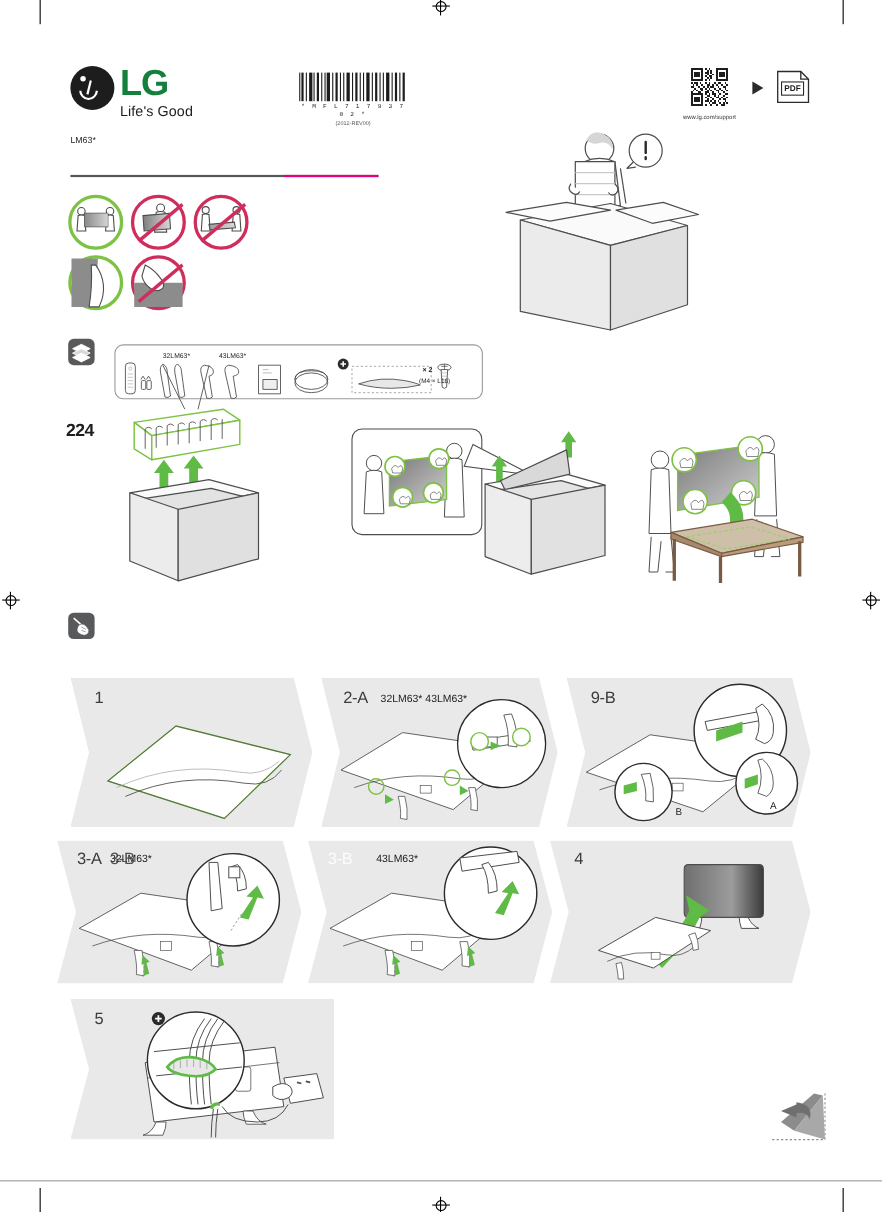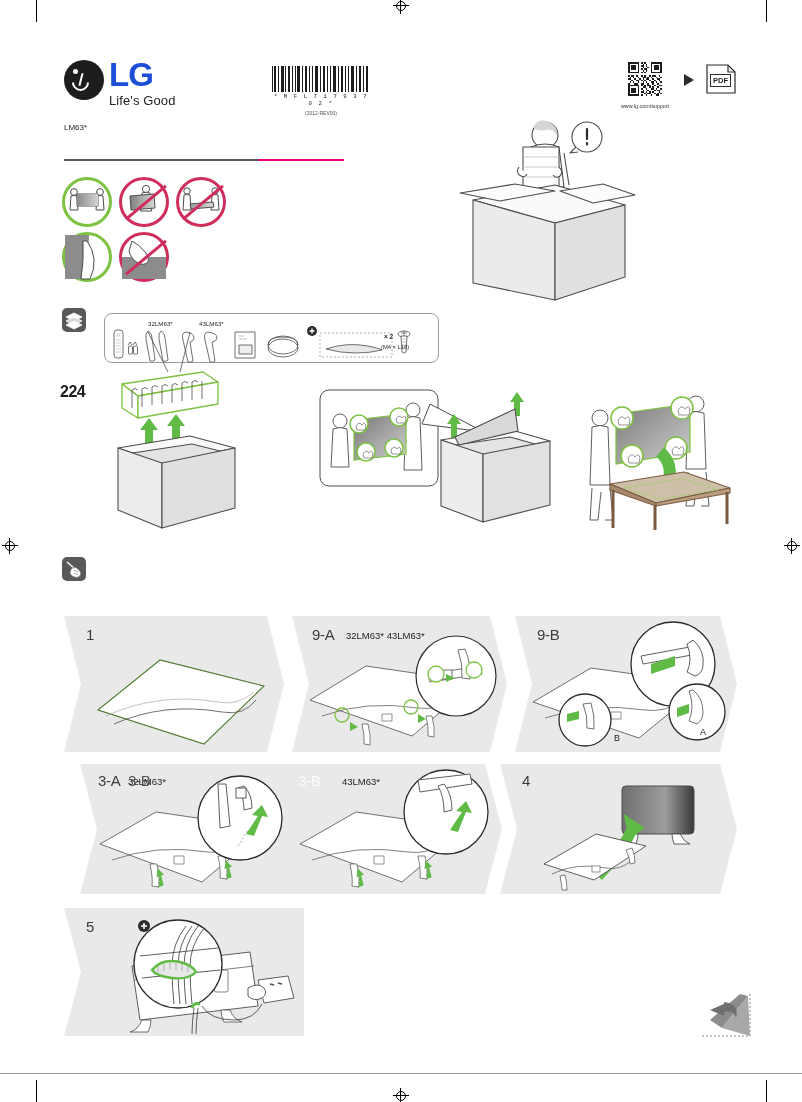--- a/index.html
+++ b/index.html
@@ -22,21 +22,21 @@
   .lg-circle{width:40px;height:40px;border-radius:50%;background:#1d1d1d;position:relative;}
   .lg-circle .dot{position:absolute;width:5px;height:5px;border-radius:50%;
                   background:#fff;left:9px;top:9px;}
   .lg-circle .nose{position:absolute;width:2px;height:13px;background:#fff;
                    left:16px;top:13px;transform:rotate(14deg);}
   .lg-circle .mouth{position:absolute;width:17px;height:17px;border:2px solid #fff;
                     border-top-color:transparent;border-right-color:transparent;
                     border-radius:50%;left:8px;top:14px;transform:rotate(-45deg);
                     box-sizing:border-box;}
   .lg-text{margin-left:5px;}
-  .lg-word{font-size:33px;font-weight:bold;letter-spacing:-1px;line-height:30px;color:#1d4ed8;}
+  .lg-word{font-size:33px;font-weight:bold;letter-spacing:-1px;line-height:30px;color:#15803d;}
   .lg-slogan{font-size:13px;color:#1d1d1d;margin-top:3px;letter-spacing:.1px;}
 
   .barcode-wrap{position:absolute;left:272px;top:66px;text-align:center;width:98px;}
   .barcode{height:26px;width:96px;display:block;}
   .barcode-num{font-size:5.6px;letter-spacing:1.6px;margin-top:1px;color:#1d1d1d;
                font-family:"Liberation Mono","DejaVu Sans Mono",monospace;}
   .barcode-rev{font-size:5px;margin-top:3px;color:#555;}
 
   .qr-wrap{position:absolute;left:628px;top:62px;}
   .qr-box{width:34px;height:34px;}
@@ -568,21 +568,21 @@
       <path d="M6 62 L68 12 L172 38 L112 96 Z" fill="none" stroke="#4d4d4d" stroke-width=".6"></path>
       <path d="M22 76 q50 -22 108 -12 q22 4 34 -12" fill="none" stroke="#4d4d4d" stroke-width=".8"></path>
       <path d="M14 68 q52 -24 112 -14 q20 4 36 -10" fill="none" stroke="#9a9a9a" stroke-width=".6"></path>
     </svg>
   </div>
 </div>
 
 <div class="panel" style="left:292px;top:616px;width:215px;height:136px;
             clip-path:polygon(0 0,198px 0,215px 68px,198px 136px,0 136px,17px 68px);">
   <div class="inner">
-    <div class="step-no" style="left:20px;top:10px;">9-A</div>
+    <div class="step-no" style="left:20px;top:10px;">2-A</div>
     <div class="step-model" style="left:54px;top:14px;">32LM63* 43LM63*</div>
     <svg style="position:absolute;left:12px;top:28px;" width="200" height="104" viewBox="0 0 200 104">
       <path d="M6 56 L62 22 L172 38 L108 92 Z" fill="#fff" stroke="#4d4d4d" stroke-width=".8"></path>
       <path d="M18 72 q44 -16 96 -8 q20 3 36 -10" fill="none" stroke="#4d4d4d" stroke-width=".7"></path>
       <rect x="78" y="70" width="10" height="7" fill="#fff" stroke="#4d4d4d" stroke-width=".6"></rect>
       <g stroke="#4d4d4d" stroke-width=".7" fill="#fff">
         <path d="M58 80 q3 12 2 20 l6 1 q1 -10 -2 -21 z"></path>
         <path d="M122 72 q3 12 2 20 l6 1 q1 -10 -2 -21 z"></path>
       </g>
       <g fill="none" stroke="#7dc242" stroke-width="1.3">
@@ -633,21 +633,21 @@
       <g stroke="#4d4d4d" stroke-width=".8" fill="#fff">
         <path d="M58 62 q5 12 4 24 l7 1 q1 -13 -3 -26 z"></path>
       </g>
       <path d="M42 72 l12 -3 l0 8 l-12 3 z" fill="#5fbb46"></path>
     </svg>
     <div class="callout-letter" style="left:185px;top:111px;">A</div>
     <div class="callout-letter" style="left:99px;top:117px;">B</div>
   </div>
 </div>
 
-<div class="panel" style="left:80px;top:764px;width:222px;height:157px;
+<div class="panel" style="left:52px;top:764px;width:222px;height:157px;
             clip-path:polygon(0 0,205px 0,222px 65px,205px 130px,0 130px,17px 65px);">
   <div class="inner">
     <div class="step-no" style="left:18px;top:8px;">3-A</div>
     <div class="step-model" style="left:48px;top:12px;">32LM63*</div>
     <div class="step-no" style="left:48px;top:8px;font-size:15px;opacity:.88;">3-B</div>
     <svg style="position:absolute;left:14px;top:26px;" width="200" height="104" viewBox="0 0 200 104">
       <path d="M6 54 L62 22 L172 38 L108 92 Z" fill="#fff" stroke="#4d4d4d" stroke-width=".8"></path>
       <path d="M18 70 q44 -16 96 -8 q20 3 36 -10" fill="none" stroke="#4d4d4d" stroke-width=".7"></path>
       <rect x="80" y="66" width="10" height="8" fill="#fff" stroke="#4d4d4d" stroke-width=".6"></rect>
       <g stroke="#4d4d4d" stroke-width=".7" fill="#fff">

